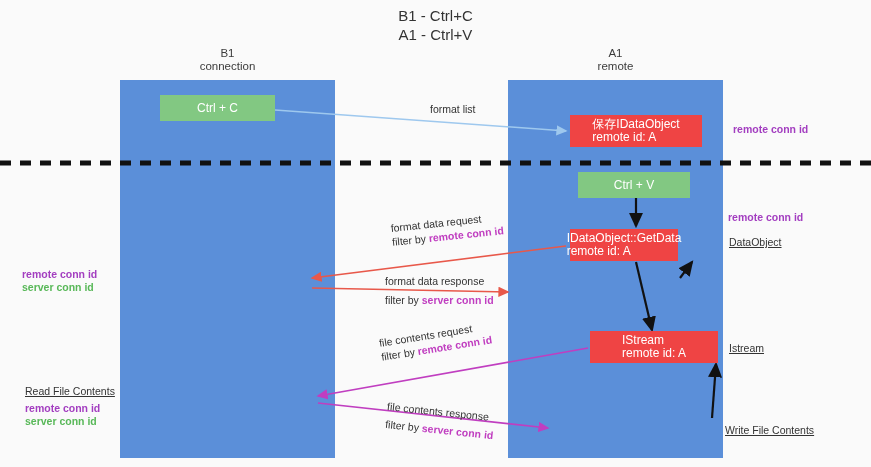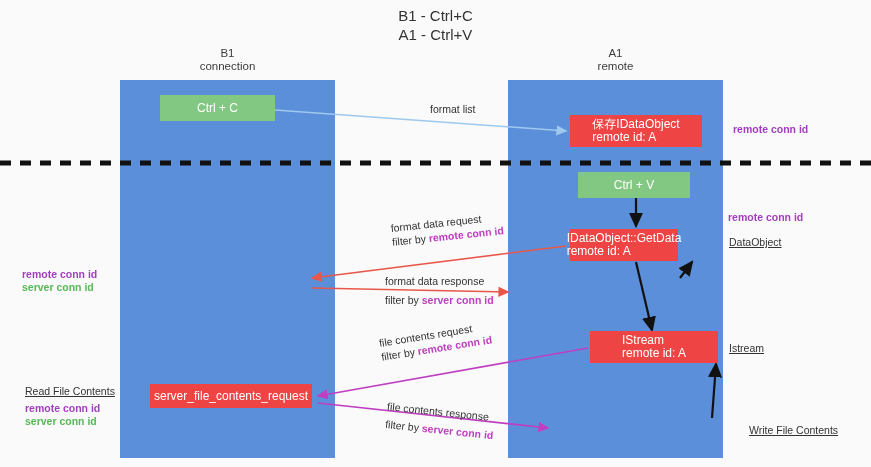--- a/index.html
+++ b/index.html
@@ -151,32 +151,31 @@
   <div class="node node-green" style="left:578px; top:172px; width:112px; height:26px;">Ctrl + V</div>
 
   <div class="node node-orange" style="left:570px; top:229px; width:108px; height:32px;">IDataObject::GetData
 remote id: A</div>
 
 
 
   <div class="node node-orange" style="left:590px; top:331px; width:128px; height:32px;">IStream
 remote id: A</div>
 
-  <div class="node node-orange" style="left:150px; top:384px; width:162px; height:24px;">server_file_contents_request</div>
 
 
   <div class="side-label lbl-purple" style="left:733px; top:123px;">remote conn id</div>
 
   <div class="side-label lbl-purple" style="left:728px; top:211px;">remote conn id</div>
 
   <div class="side-label lbl-dark" style="left:729px; top:236px;">DataObject</div>
 
   <div class="side-label lbl-dark" style="left:729px; top:342px;">Istream</div>
 
-  <div class="side-label lbl-dark" style="left:749px; top:424px;">Write File Contents</div>
+  <div class="side-label lbl-dark" style="left:725px; top:424px;">Write File Contents</div>
 
   <div class="side-label lbl-purple" style="left:22px; top:268px;">remote conn id</div>
   <div class="side-label lbl-green" style="left:22px; top:281px;">server conn id</div>
 
   <div class="side-label lbl-dark" style="left:25px; top:385px;">Read File Contents</div>
   <div class="side-label lbl-purple" style="left:25px; top:402px;">remote conn id</div>
   <div class="side-label lbl-green" style="left:25px; top:415px;">server conn id</div>
 
   <div class="edge-label" style="left:398px; top:102px;padding-left:32px;">
     <span>format list</span>

